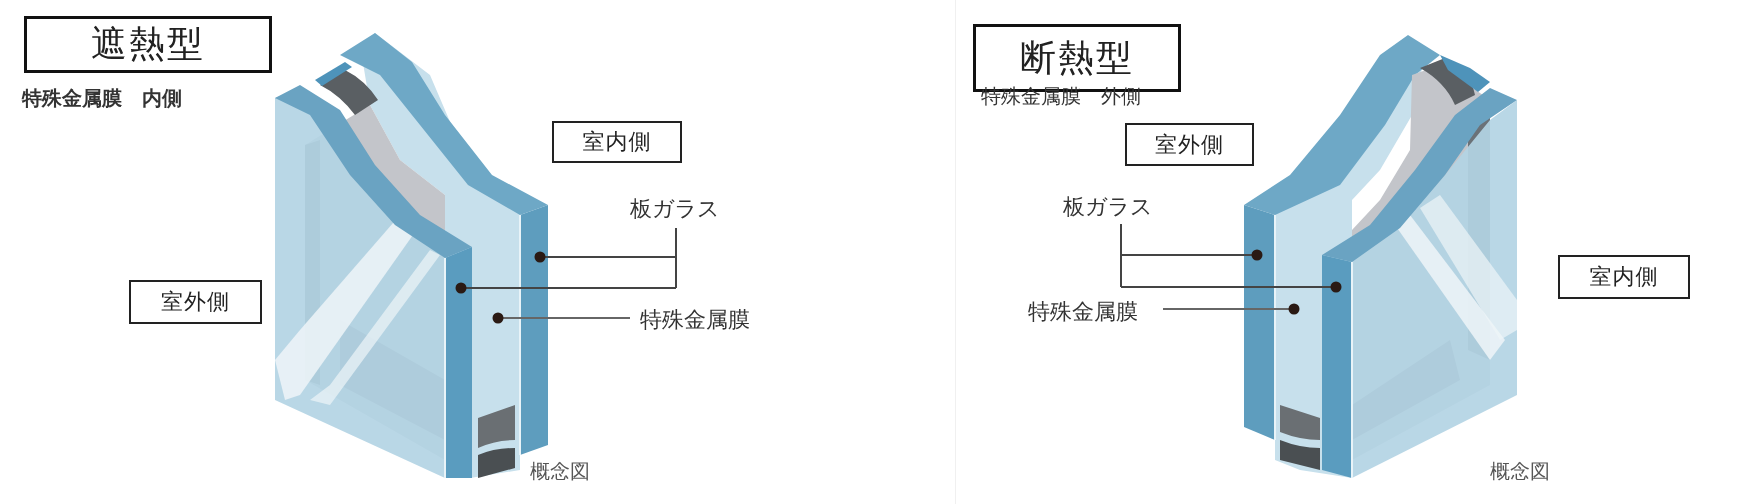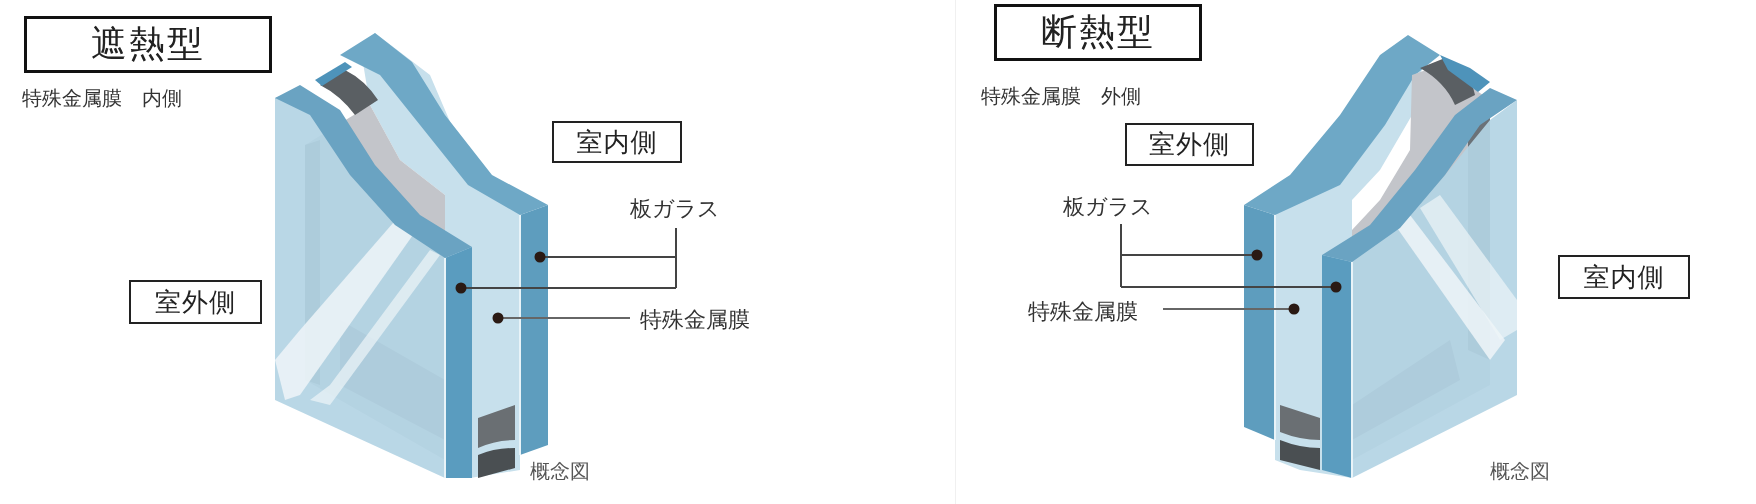--- a/index.html
+++ b/index.html
@@ -2,21 +2,21 @@
 <html><head>
 <meta charset="utf-8">
 <style>
   html,body{margin:0;padding:0;background:#fff;}
   body{width:1756px;height:504px;position:relative;overflow:hidden;font-family:"DejaVu Sans","Liberation Sans",sans-serif;color:#222;}
   .panel{position:absolute;top:0;height:504px;}
   #panel-left{left:0;width:955px;}
   #panel-right{left:956px;width:800px;}
   .divider{position:absolute;left:955px;top:0;width:1px;height:504px;background:#f0f0f0;}
   .title-box{position:absolute;border:3px solid #111;background:#fff;display:flex;align-items:center;justify-content:center;font-size:36px;color:#222;box-sizing:border-box;letter-spacing:2px;}
-  .side-box{position:absolute;border:2px solid #222;background:#fff;display:flex;align-items:center;justify-content:center;font-size:26px;color:#222;box-sizing:border-box;letter-spacing:1px;}
+  .side-box{position:absolute;border:2px solid #222;background:#fff;display:flex;align-items:center;justify-content:center;font-size:22px;color:#222;box-sizing:border-box;letter-spacing:1px;}
   .sub{position:absolute;font-size:20px;color:#333;white-space:nowrap;}
   .lbl{position:absolute;font-size:22px;color:#333;white-space:nowrap;font-family:Liberation Mono, monospace;}
   .note{position:absolute;font-size:20px;color:#555;white-space:nowrap;font-family:Liberation Mono, monospace;}
   svg.art{position:absolute;left:0;top:0;}
 </style>
 </head>
 <body>
 
 <div class="divider"></div>
 
@@ -53,21 +53,21 @@
     <line x1="540" y1="257" x2="676" y2="257" stroke="#444" stroke-width="2"></line>
     <line x1="461" y1="288" x2="676" y2="288" stroke="#444" stroke-width="2"></line>
     <line x1="676" y1="228" x2="676" y2="288" stroke="#444" stroke-width="2"></line>
     <line x1="498" y1="318" x2="630" y2="318" stroke="#666" stroke-width="2"></line>
     <circle cx="540" cy="257" r="5.5" fill="#2a1a14"></circle>
     <circle cx="461" cy="288" r="5.5" fill="#2a1a14"></circle>
     <circle cx="498" cy="318" r="5.5" fill="#2a1a14"></circle>
   </svg>
 
   <div class="title-box" style="left:24px;top:16px;width:248px;height:57px;">遮熱型</div>
-  <div class="sub" style="left:22px;top:85px;">特殊金属膜　内側</div>
+  <div class="sub" style="left:22px;top:85px;font-weight:bold;">特殊金属膜　内側</div>
   <div class="side-box" style="left:129px;top:280px;width:133px;height:44px;">室外側</div>
   <div class="side-box" style="left:552px;top:121px;width:130px;height:42px;">室内側</div>
   <div class="lbl" style="left:630px;top:194px;">板ガラス</div>
   <div class="lbl" style="left:640px;top:305px;">特殊金属膜</div>
   <div class="note" style="left:530px;top:458px;">概念図</div>
 </div>
 
 <div id="panel-right" class="panel">
   <svg class="art" width="800" height="504" style="left:0;">
     <g transform="translate(-956,0)">
@@ -102,20 +102,20 @@
       <line x1="1121" y1="255" x2="1257" y2="255" stroke="#444" stroke-width="2"></line>
       <line x1="1121" y1="287" x2="1336" y2="287" stroke="#444" stroke-width="2"></line>
       <line x1="1121" y1="224" x2="1121" y2="287" stroke="#444" stroke-width="2"></line>
       <line x1="1163" y1="309" x2="1294" y2="309" stroke="#666" stroke-width="2"></line>
       <circle cx="1257" cy="255" r="5.5" fill="#2a1a14"></circle>
       <circle cx="1336" cy="287" r="5.5" fill="#2a1a14"></circle>
       <circle cx="1294" cy="309" r="5.5" fill="#2a1a14"></circle>
     </g>
   </svg>
 
-  <div class="title-box" style="left:17px;top:4px;width:208px;height:57px;margin-left:21px;">断熱型</div>
+  <div class="title-box" style="left:17px;top:24px;width:208px;height:68px;">断熱型</div>
   <div class="sub" style="left:25px;top:83px;font-family:Liberation Serif, serif;">特殊金属膜　外側</div>
   <div class="side-box" style="left:169px;top:123px;width:129px;height:43px;">室外側</div>
   <div class="side-box" style="left:602px;top:255px;width:132px;height:44px;">室内側</div>
   <div class="lbl" style="left:107px;top:192px;">板ガラス</div>
   <div class="lbl" style="left:72px;top:297px;">特殊金属膜</div>
   <div class="note" style="left:534px;top:458px;">概念図</div>
 </div>
 
 </body></html>

